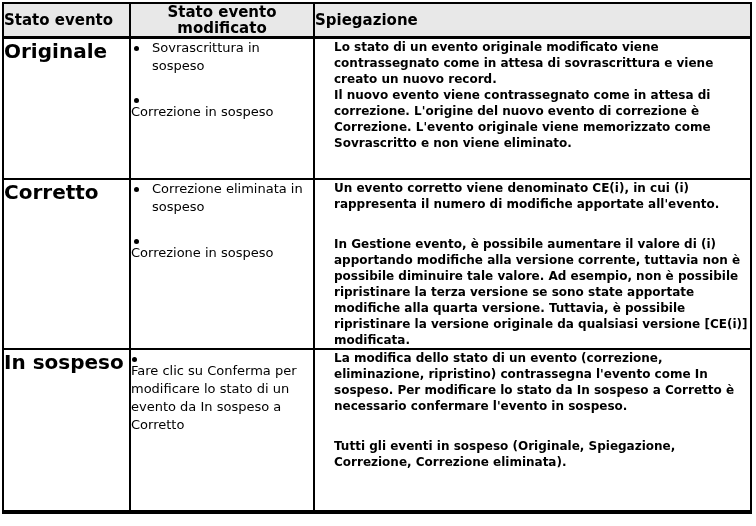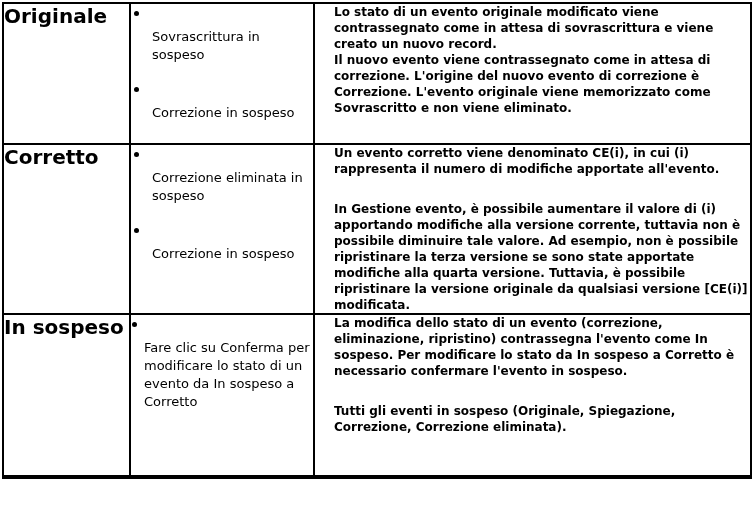--- a/index.html
+++ b/index.html
@@ -63,47 +63,52 @@
     font-weight: bold;
     line-height: 16px;
     padding: 10px 6px 0 8px;
   }
   
   .bullet-item {
     display: flex;
     align-items: flex-start;
     margin-bottom: 16px;
   }
-  .bullet-item:last-child { margin-bottom: 0; }
+  .bullet-item:last-child { margin-bottom: 0; flex-direction: column; }
   .bullet-dot {
     flex: 0 0 auto;
     width: 5px;
     height: 5px;
     background: #000000;
     border-radius: 50%;
     margin: 7px 13px 0 3px;
   }
   .tight-list .bullet-dot { margin-right: 7px; margin-left: 1px; }
-  .bullet-text { flex: 1 1 auto; margin-top: 24px; }
+  .bullet-text { flex: 1 1 auto; }
   
   .para { margin: 0; padding-left: 19px; }
   .para.gap { margin-top: 24px; }
 </style>
 </head>
 <body>
 
 <div class="page">
   <table class="states">
     <colgroup>
       <col style="width:127px">
       <col style="width:184px">
       <col>
     </colgroup>
 
     <tbody>
+        <tr class="r-header">
+      <th class="h-state">Stato evento</th>
+      <th class="h-mod">Stato evento modificato</th>
+      <th class="h-expl">Spiegazione</th>
+    </tr>
 
     <tr class="r0">
       <td class="c-state">Originale</td>
       <td class="c-mod">
         <div class="bullet-item">
           <span class="bullet-dot"></span>
           <span class="bullet-text">Sovrascrittura in sospeso</span>
         </div>
         <div class="bullet-item">
           <span class="bullet-dot"></span>

